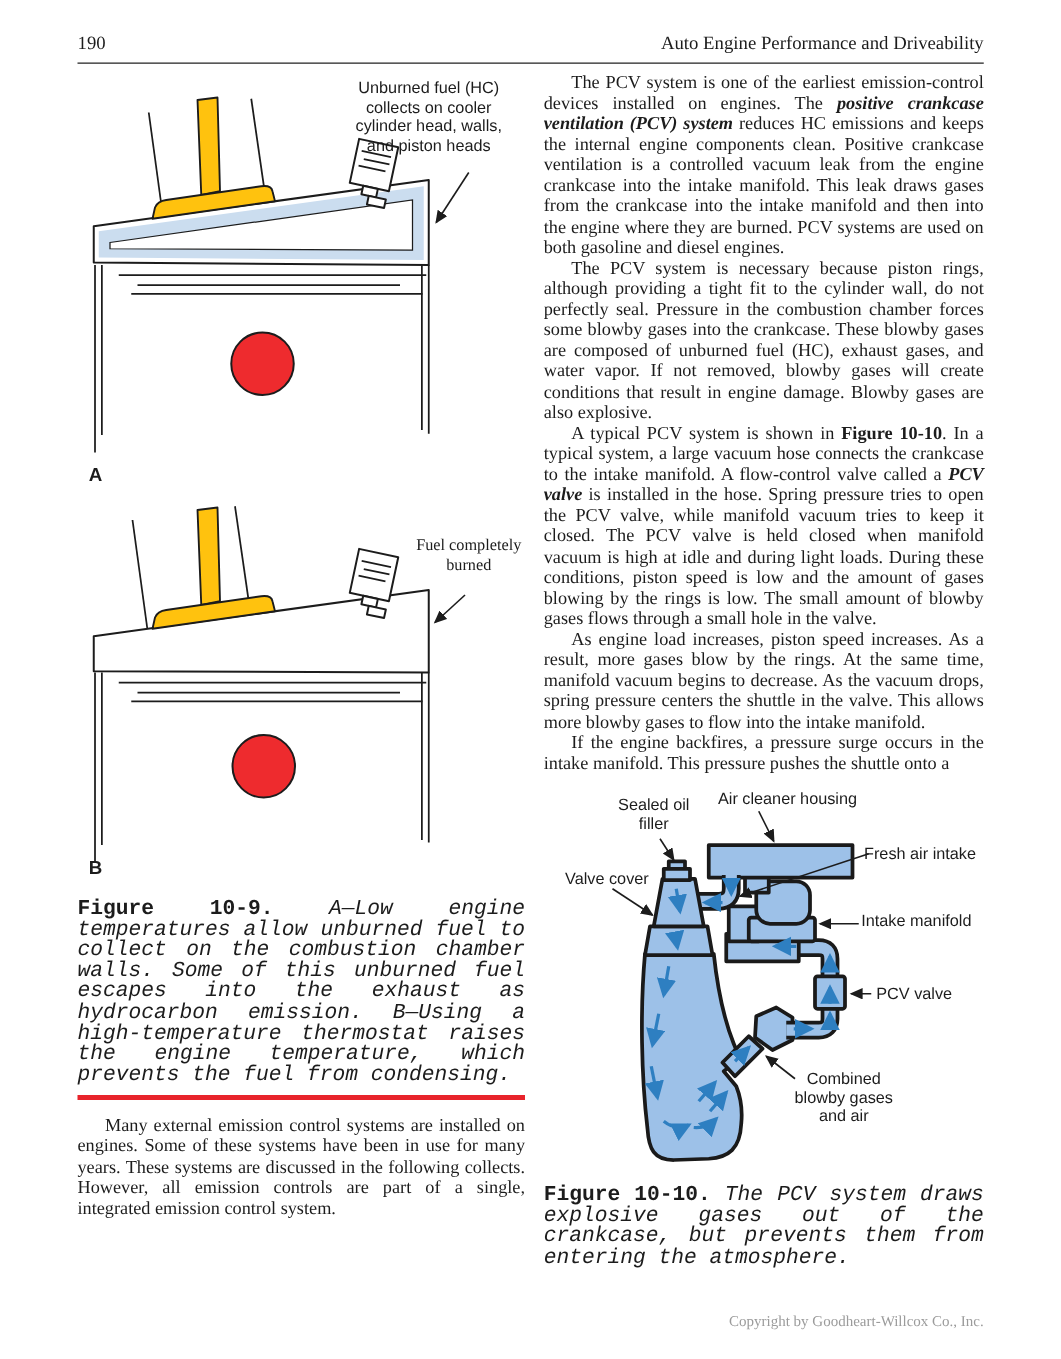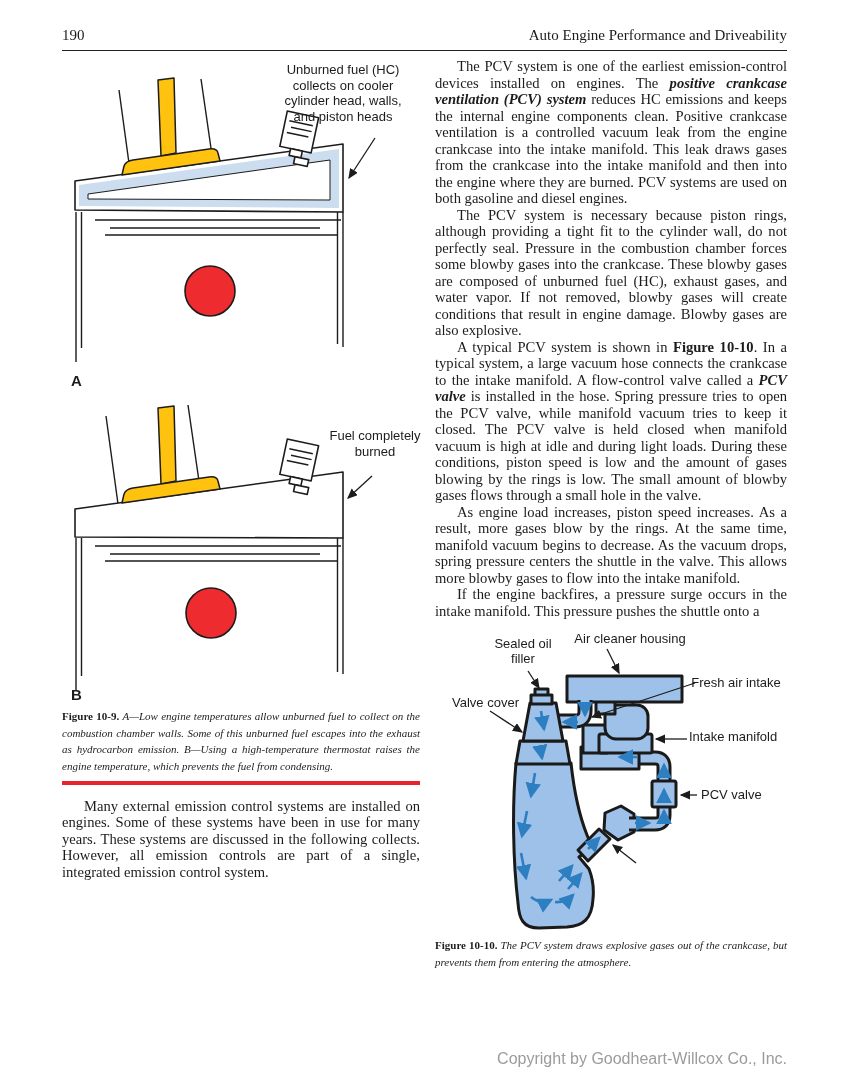--- a/index.html
+++ b/index.html
@@ -21,29 +21,29 @@
   .col-right{position:absolute;left:435px;top:58px;width:352px;}
 
   
   .fig-panel{position:relative;width:358px;}
   .panel-a{height:330px;}
   .panel-b{height:312px;margin-top:6px;}
   .fig-panel svg{position:absolute;left:0;top:0;}
   .fig-annot{position:absolute;font-family:"Liberation Sans",sans-serif;
              font-size:13px;line-height:15.5px;text-align:center;}
   .annot-a{left:222px;top:2px;width:118px;}
-  .annot-b{left:266px;top:32px;width:94px;}
+  .annot-b{left:266px;top:32px;width:94px;font-family:Liberation Serif, serif;}
   .panel-letter{position:absolute;font-family:"Liberation Sans",sans-serif;
                 font-weight:bold;font-size:15px;}
   .letter-a{left:9px;top:312px;}
   .letter-b{left:9px;top:290px;}
 
   
-  .caption{font-family:Liberation Serif, serif;font-size:11px;
-           line-height:16.6px;text-align:justify;}
+  .caption{font-family:Liberation Mono, monospace;font-size:17px;
+           line-height:16.6px;text-align:justify;margin-top:12px;}
   .caption b{font-weight:bold;}
   .cap-text{font-style:italic;}
 
   
   .section-heading{font-family:"Liberation Sans",sans-serif;font-weight:bold;
                    font-size:24.5px;line-height:27px;color:var(--accent-red);
                    letter-spacing:-0.3px;margin-top:22px;}
   .heading-rule{height:3.5px;background:var(--accent-red);margin-top:7px;}
   .pcv-heading{font-family:"Liberation Sans",sans-serif;font-weight:bold;
                font-size:19.5px;line-height:22px;color:var(--accent-blue);
@@ -61,21 +61,21 @@
                font-size:13px;line-height:15px;text-align:center;}
   .lbl-oil{left:58px;top:5px;width:60px;}
   .lbl-air{left:115px;top:0px;width:160px;}
   .lbl-fresh{left:256px;top:44px;width:90px;}
   .lbl-valvecover{left:2px;top:64px;width:82px;text-align:right;}
   .lbl-manifold{left:254px;top:98px;width:98px;text-align:left;}
   .lbl-pcv{left:266px;top:156px;width:86px;text-align:left;}
   .lbl-blowby{left:192px;top:224px;width:96px;}
 
   .copyright{position:absolute;right:62px;top:1050px;
-             font-family:Liberation Sans, sans-serif;font-size:16px;
+             font-family:Liberation Serif, serif;font-size:12px;
              color:var(--copyright-gray);}
 
   
   .w-shape{fill:#fff;stroke:#1c1c1c;stroke-width:1.6;stroke-linejoin:round;}
   .film{fill:var(--film-blue);}
   .film-inner{fill:#fff;stroke:#1c1c1c;stroke-width:1;}
   .valve{fill:var(--valve-yellow);stroke:#1c1c1c;stroke-width:1.5;stroke-linejoin:round;}
   .ink-line{stroke:#1c1c1c;stroke-width:1.4;fill:none;}
   .pin{fill:var(--pin-red);stroke:#1c1c1c;stroke-width:1.6;}
   .leader{stroke:#1c1c1c;stroke-width:1.3;fill:none;}
@@ -246,20 +246,21 @@
         <line class="leader" x1="252" y1="108" x2="221" y2="108" marker-end="url(#mb10)"></line>
         <line class="leader" x1="262" y1="164" x2="246" y2="164" marker-end="url(#mb10)"></line>
         <line class="leader" x1="201" y1="232" x2="178" y2="214" marker-end="url(#mb10)"></line>
       </svg>
       <div class="fig10-label lbl-oil">Sealed oil filler</div>
       <div class="fig10-label lbl-air">Air cleaner housing</div>
       <div class="fig10-label lbl-fresh">Fresh air intake</div>
       <div class="fig10-label lbl-valvecover">Valve cover</div>
       <div class="fig10-label lbl-manifold">Intake manifold</div>
       <div class="fig10-label lbl-pcv">PCV valve</div>
+      <div class="fig10-label lbl-blowby">Combined blowby gases and air</div>
     </div>
 
     <div class="caption">
       <b>Figure 10-10.</b>
       <span class="cap-text">The PCV system draws explosive gases out of the crankcase, but prevents them from entering the atmosphere.</span>
     </div>
   </div>
 
   <div class="copyright">Copyright by Goodheart-Willcox Co., Inc.</div>
 </div>

